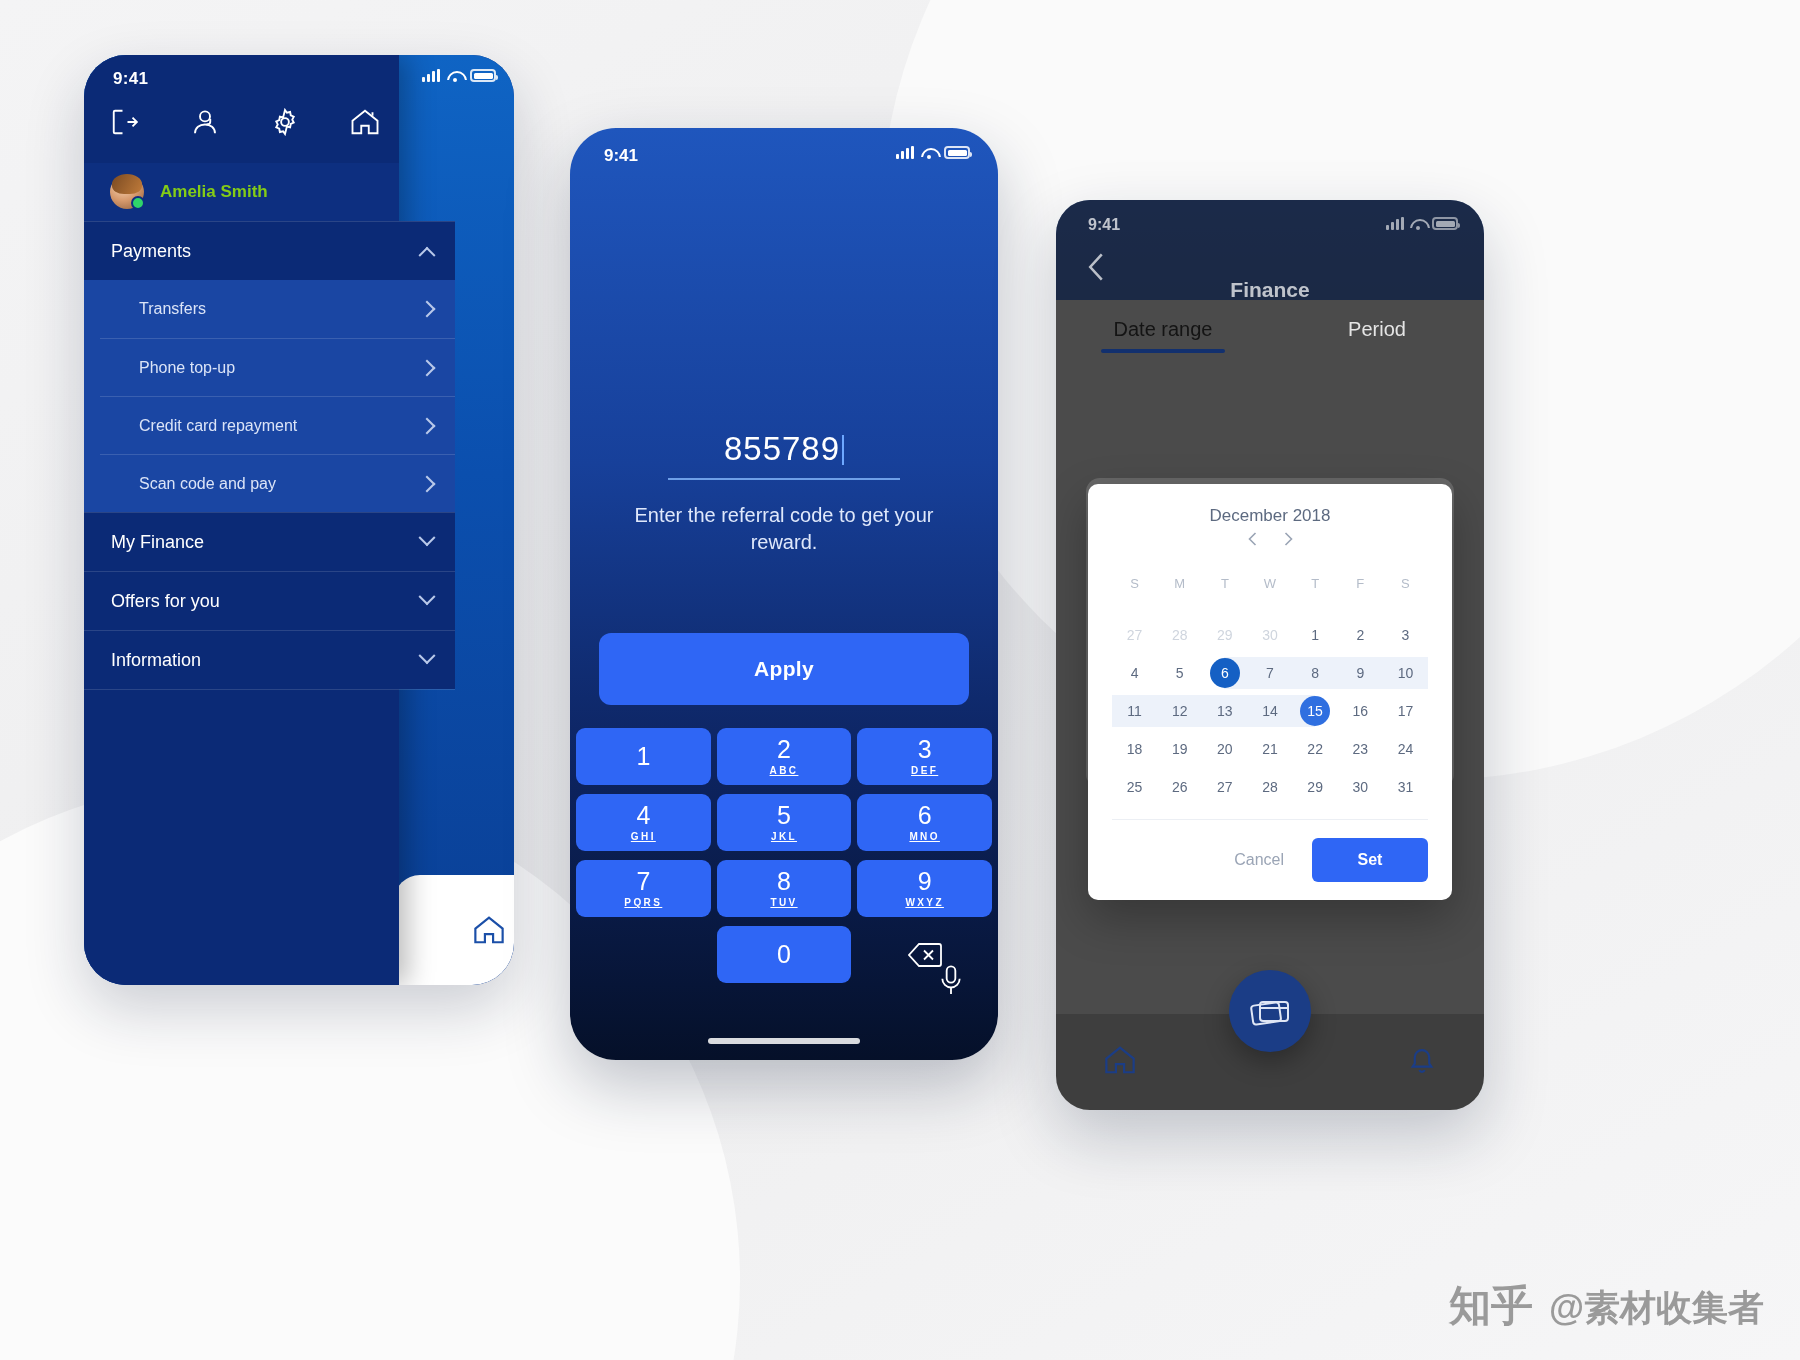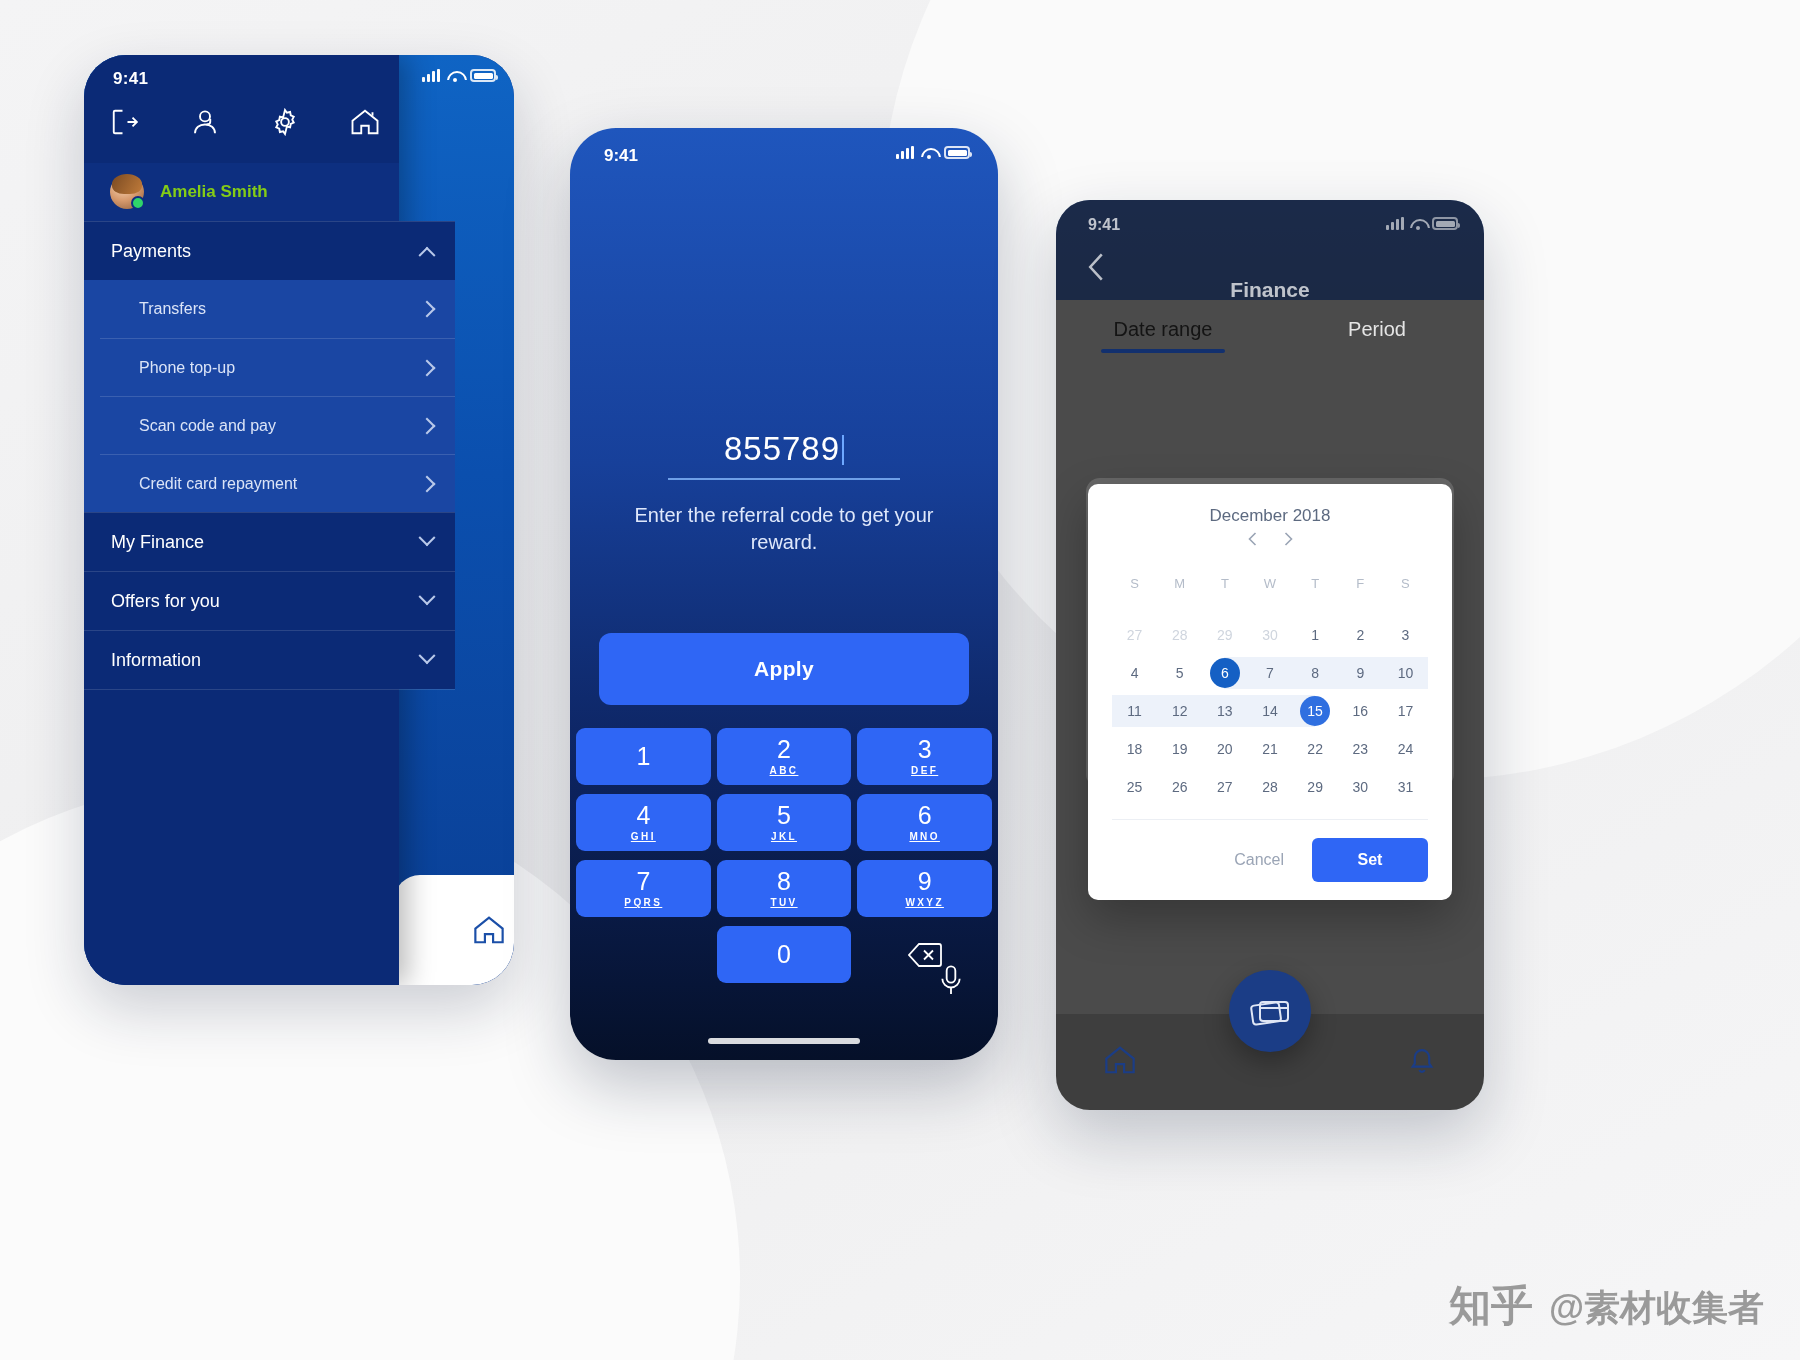--- a/index.html
+++ b/index.html
@@ -430,25 +430,25 @@
       <div class="m-sub">
         <div class="m-row">
           <span>Transfers</span>
           <span class="chev right"></span>
         </div>
         <div class="m-row">
           <span>Phone top-up</span>
           <span class="chev right"></span>
         </div>
         <div class="m-row">
-          <span>Scan code and pay</span>
+          <span>Credit card repayment</span>
           <span class="chev right"></span>
         </div>
         <div class="m-row">
-          <span>Credit card repayment</span>
+          <span>Scan code and pay</span>
           <span class="chev right"></span>
         </div>
       </div>
       <div class="m-row top">
         <span>My Finance</span>
         <span class="chev down"></span>
       </div>
       <div class="m-row top">
         <span>Offers for you</span>
         <span class="chev down"></span>

